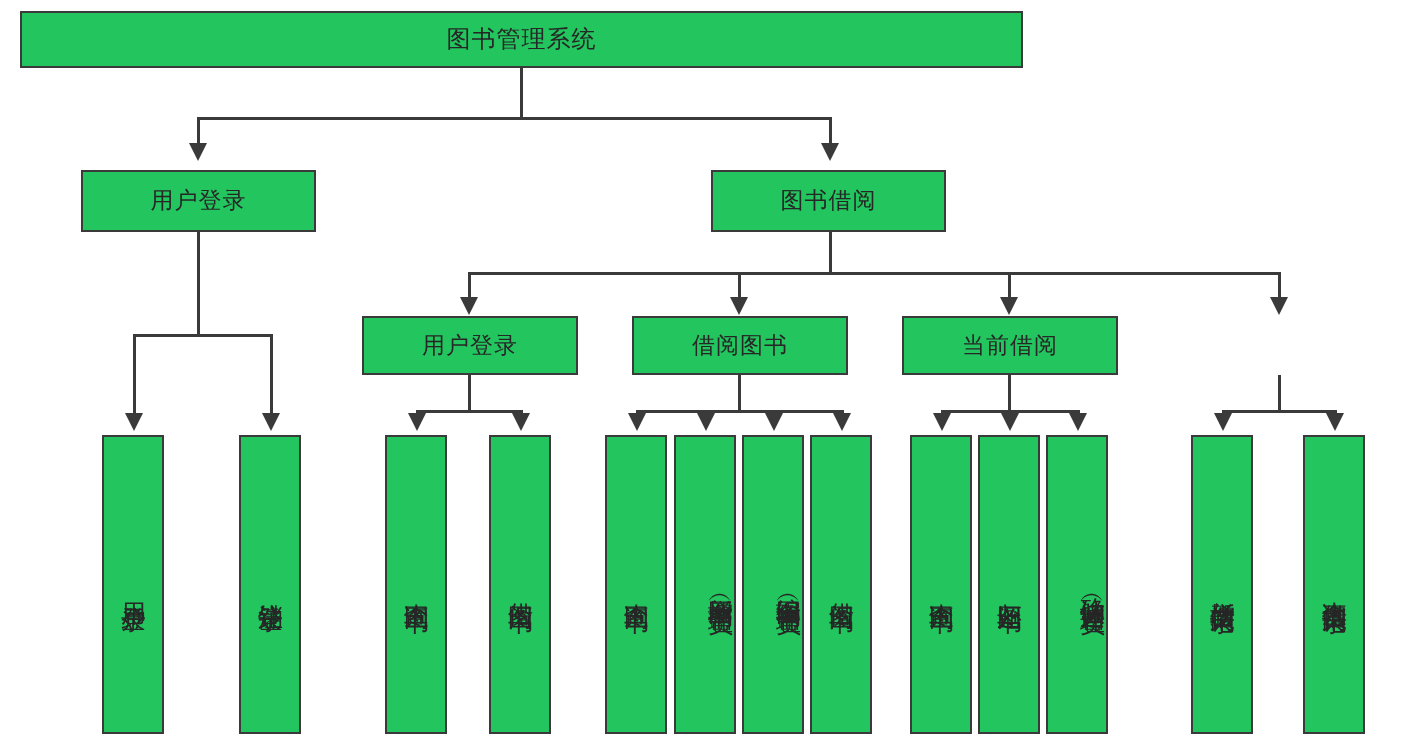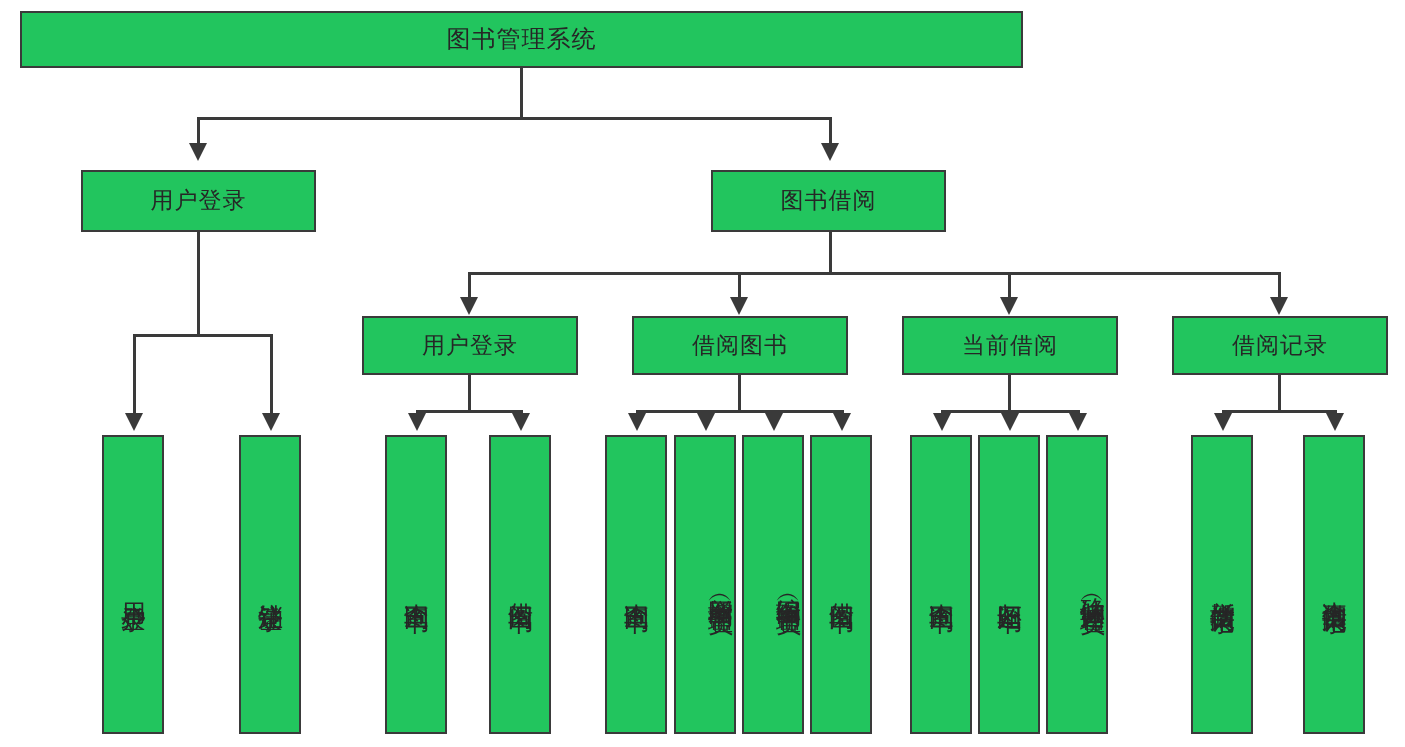--- a/index.html
+++ b/index.html
@@ -119,23 +119,20 @@
 
   <div class="node node-h" style="left:362px; top:316px; width:216px; height:59px;">
     <span>用户登录</span>
   </div>
   <div class="node node-h" style="left:632px; top:316px; width:216px; height:59px;">
     <span>借阅图书</span>
   </div>
   <div class="node node-h" style="left:902px; top:316px; width:216px; height:59px;">
     <span>当前借阅</span>
   </div>
-  <div class="node node-h" style="left:1172px; top:316px; width:216px; height:59px;">
-    <span>借阅记录</span>
-  </div>
 
   <div class="edge edge-v" style="left:468px; top:375px; height:37px;"></div>
   <div class="edge edge-h" style="left:416px; top:410px; width:106px;"></div>
   <div class="edge edge-v" style="left:416px; top:410px; height:8px;"></div>
   <div class="arrow" style="left:408px; top:413px;"></div>
   <div class="edge edge-v" style="left:520px; top:410px; height:8px;"></div>
   <div class="arrow" style="left:512px; top:413px;"></div>
 
   <div class="edge edge-v" style="left:738px; top:375px; height:37px;"></div>
   <div class="edge edge-h" style="left:636px; top:410px; width:207px;"></div>

